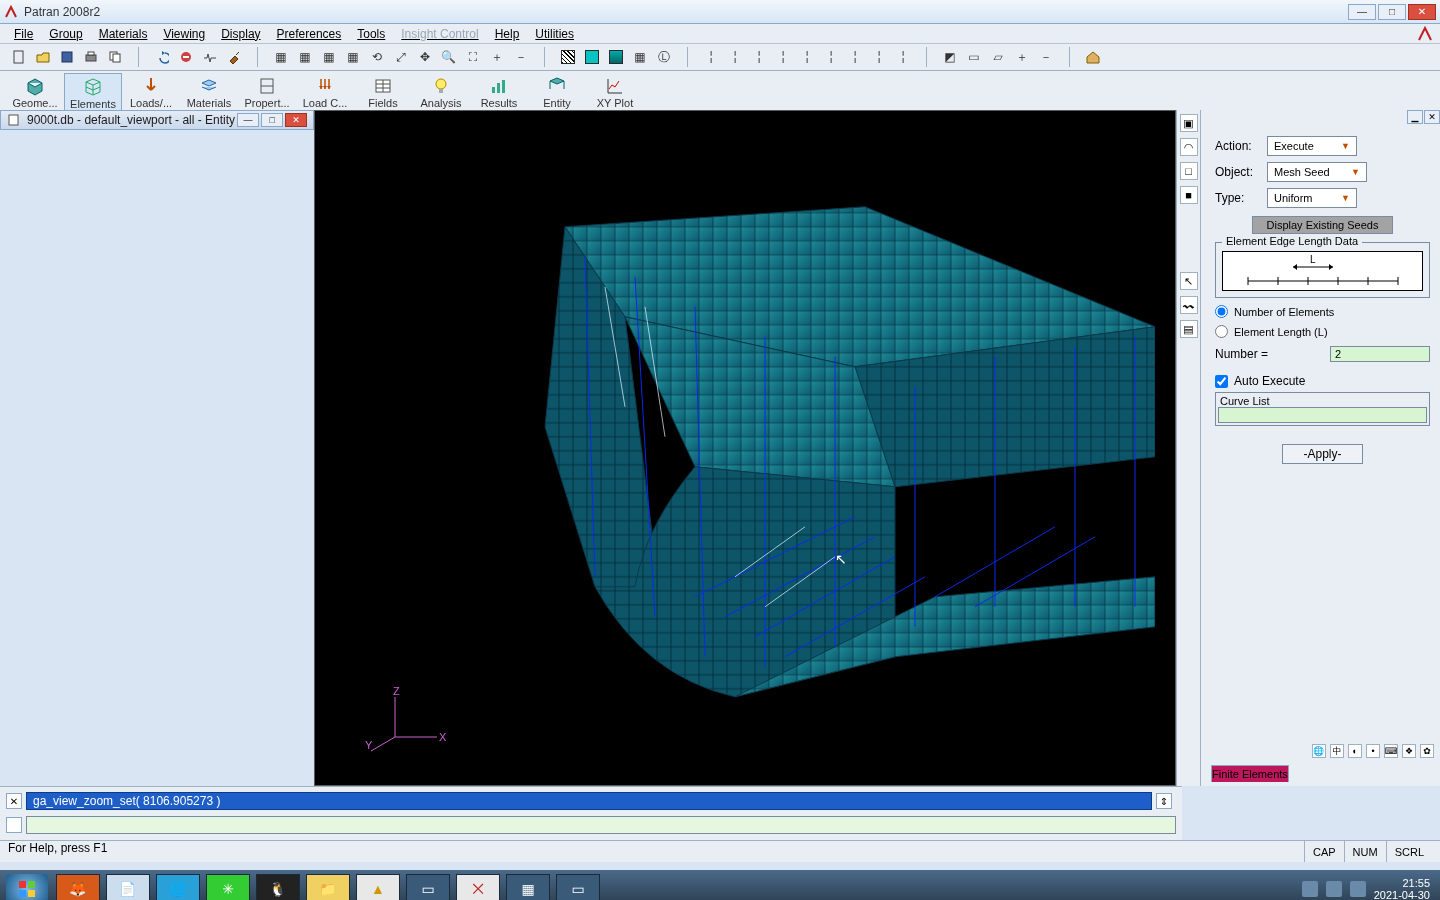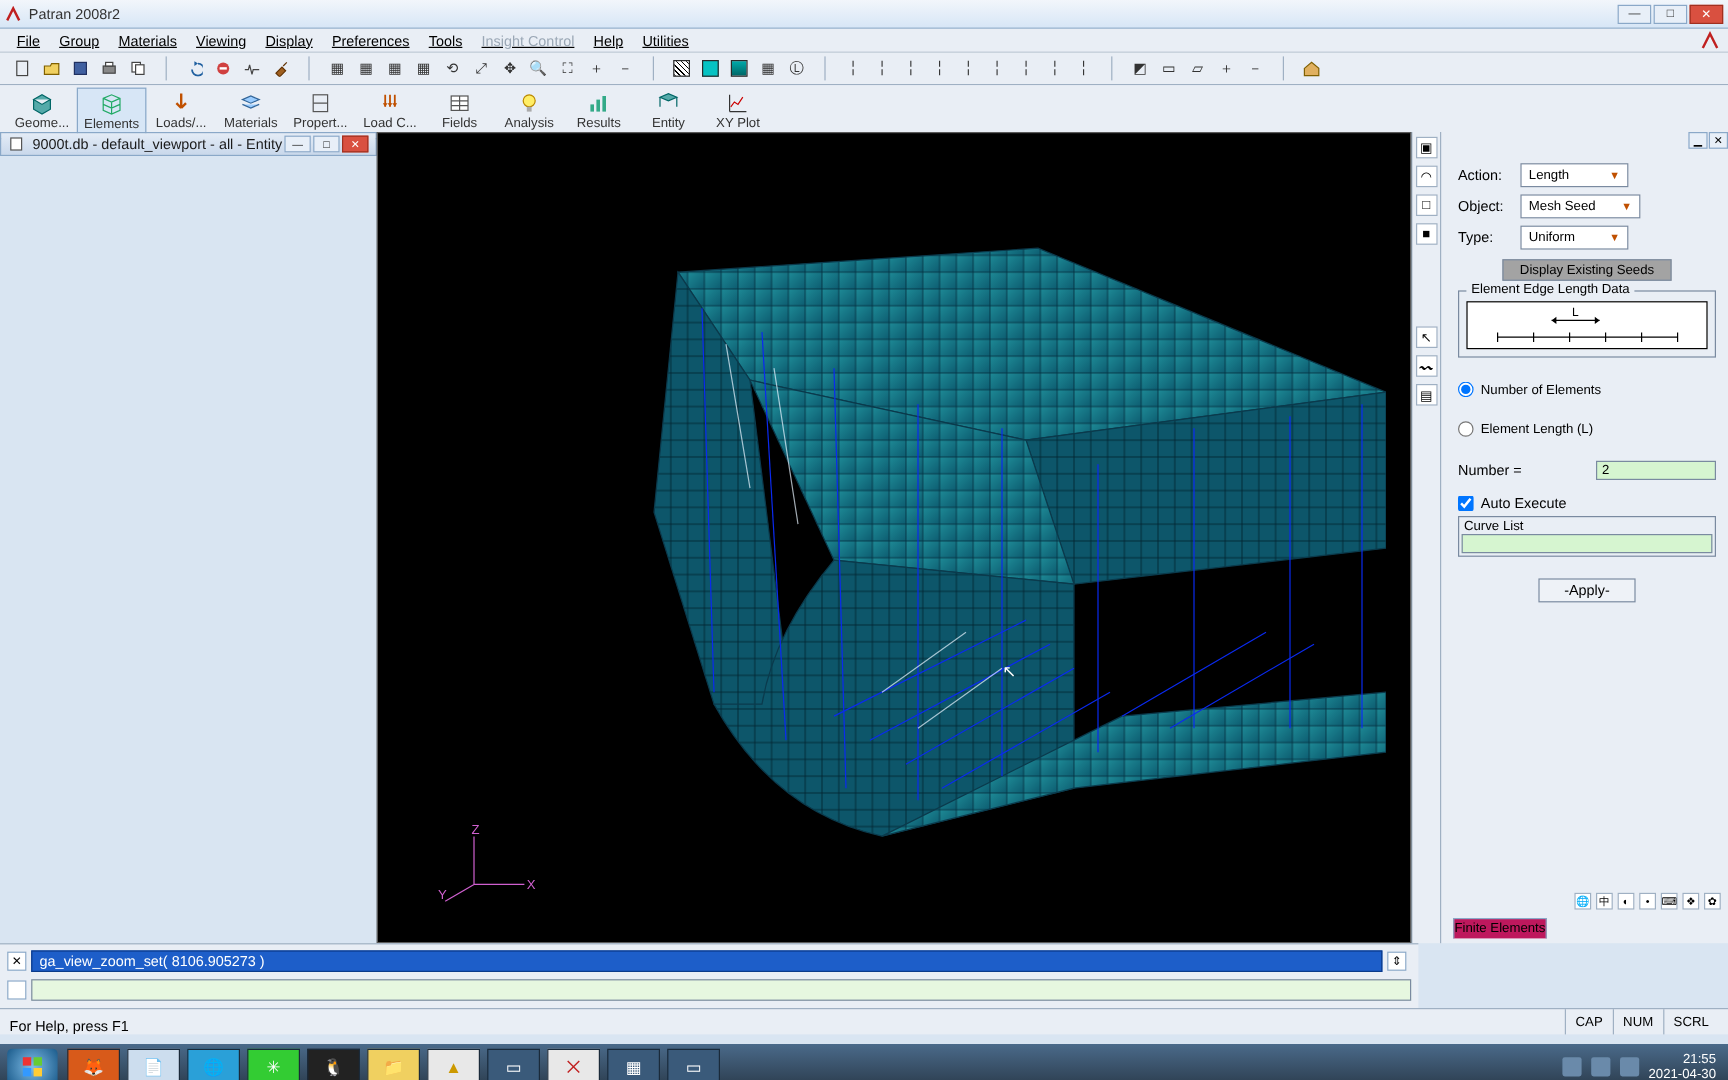--- a/index.html
+++ b/index.html
@@ -58,21 +58,21 @@
 .panel-close-row { position: absolute; top: 0; right: 0; display: flex; }
 .panel-close-row .pb { width: 16px; height: 14px; border: 1px solid #8aa8c8; margin-left: 1px; background: #e8eff8; font-size: 9px; display: inline-flex; align-items: center; justify-content: center; }
 .form-row { display: flex; align-items: center; margin: 6px 0; }
 .form-row label { width: 52px; }
 .dropdown { flex: 0 0 90px; height: 20px; border: 1px solid #7a8aa0; background: #fff; display: inline-flex; align-items: center; padding: 0 6px; font-size: 11px; justify-content: space-between; }
 .dropdown .tri { font-size: 9px; color: #c05000; }
 .wide-btn { display: block; margin: 8px auto; padding: 2px 14px; border: 1px solid #7a8aa0; background: #a3a3a3; font-size: 11px; }
 .fieldset { border: 1px solid #7a8aa0; padding: 8px 6px 6px; margin-top: 4px; position: relative; }
 .fieldset .legend { position: absolute; top: -8px; left: 6px; background: #e9eef5; padding: 0 4px; font-size: 11px; }
 .diagram { background: #fff; border: 1px solid #000; height: 40px; display: flex; align-items: center; justify-content: center; font-size: 11px; }
-.radio-row { display: flex; align-items: center; margin: 20px 0; font-size: 11px; }
+.radio-row { display: flex; align-items: center; margin: 7px 0; font-size: 11px; }
 .radio-row input { margin-right: 6px; }
 .num-row { display: flex; align-items: center; margin: 8px 0 4px; }
 .num-row label { flex: 1; }
 .num-row input { width: 100px; background: #d6f5d0; border: 1px solid #7a8aa0; padding: 1px 4px; font-size: 11px; }
 .check-row { display: flex; align-items: center; margin: 12px 0 4px; font-size: 12px; }
 .check-row input { margin-right: 6px; }
 .curve-box { border: 1px solid #7a8aa0; padding: 2px; }
 .curve-box .hdr { font-size: 11px; padding: 0 2px; }
 .curve-box input { width: 100%; background: #d6f5d0; border: 1px solid #7a8aa0; padding: 1px 4px; font-size: 11px; }
 .apply-btn { display: block; margin: 18px auto 0; padding: 2px 20px; border: 1px solid #7a8aa0; background: #eef2f7; font-size: 12px; }
@@ -82,21 +82,21 @@
 .tray-icons .ti { width: 14px; height: 14px; border: 1px solid #9fb0c3; background: #fff; font-size: 9px; display: inline-flex; align-items: center; justify-content: center; }
 
 
 .bottom { position: absolute; left: 0; right: 258px; bottom: 30px; height: 54px; background: #e9eef5; border-top: 1px solid #9fb0c3; display: flex; flex-direction: column; padding: 2px 6px; }
 .cmd-line { height: 20px; display: flex; align-items: center; margin: 2px 0; }
 .cmd-line .lead { width: 16px; height: 16px; border: 1px solid #8aa8c8; background: #fff; font-size: 10px; display: inline-flex; align-items: center; justify-content: center; margin-right: 4px; }
 .cmd-line input { flex: 1; font-size: 12px; padding: 1px 6px; }
 .cmd-blue { background: #1d5ec9; color: #fff; border: 1px solid #0a3a8a; }
 .cmd-green { background: #e6f7e0; border: 1px solid #7a8aa0; }
 
-.statusbar { position: absolute; left: 0; right: 0; bottom: 0; height: 22px; background: #e9eef5; border-top: 1px solid #9fb0c3; display: flex; align-items: flex-end; font-size: 12px; padding: 0 8px; }
+.statusbar { position: absolute; left: 0; right: 0; bottom: 0; height: 22px; background: #e9eef5; border-top: 1px solid #9fb0c3; display: flex; align-items: flex-start; font-size: 12px; padding: 0 8px; }
 .statusbar .spacer { flex: 1; }
 .statusbar .cell { border-left: 1px solid #9fb0c3; padding: 0 8px; height: 100%; display: flex; align-items: center; font-size: 11px; }
 
 
 .taskbar { position: absolute; left: 0; right: 0; bottom: 0; height: 38px; background: linear-gradient(#4a6a8a, #2a3a4a); display: flex; align-items: center; padding: 0 6px; transform: translateY(8px); }
 .statusbar, .bottom { z-index: 2; }
 .taskbar { z-index: 1; }
 .taskbar .start { width: 42px; height: 30px; border-radius: 4px; background: radial-gradient(circle at 50% 50%, #7fbde8, #1a5a8a); margin-right: 8px; display: flex; align-items: center; justify-content: center; }
 .taskbar .task { width: 44px; height: 30px; margin-right: 6px; background: #3a5a7a; border: 1px solid #1a2a3a; display: inline-flex; align-items: center; justify-content: center; font-size: 14px; color: #fff; }
 .taskbar .tray { margin-left: auto; color: #fff; font-size: 11px; text-align: right; line-height: 1.1; padding-right: 4px; display: flex; align-items: center; gap: 8px; }
@@ -463,21 +463,21 @@
   <div class="right-panel">
     <div class="panel-close-row">
       <span class="pb">▁</span>
       <span class="pb">✕</span>
     </div>
 
     <div style="height:14px"></div>
     <div class="form-row">
       <label>Action:</label>
       <span class="dropdown">
-        <span>Length</span>
+        <span>Execute</span>
           <span class="tri">▼</span>
       </span>
     </div>
     <div class="form-row">
       <label>Object:</label>
       <span class="dropdown" style="flex:0 0 100px">
         <span>Mesh Seed</span>
           <span class="tri">▼</span>
       </span>
     </div>

